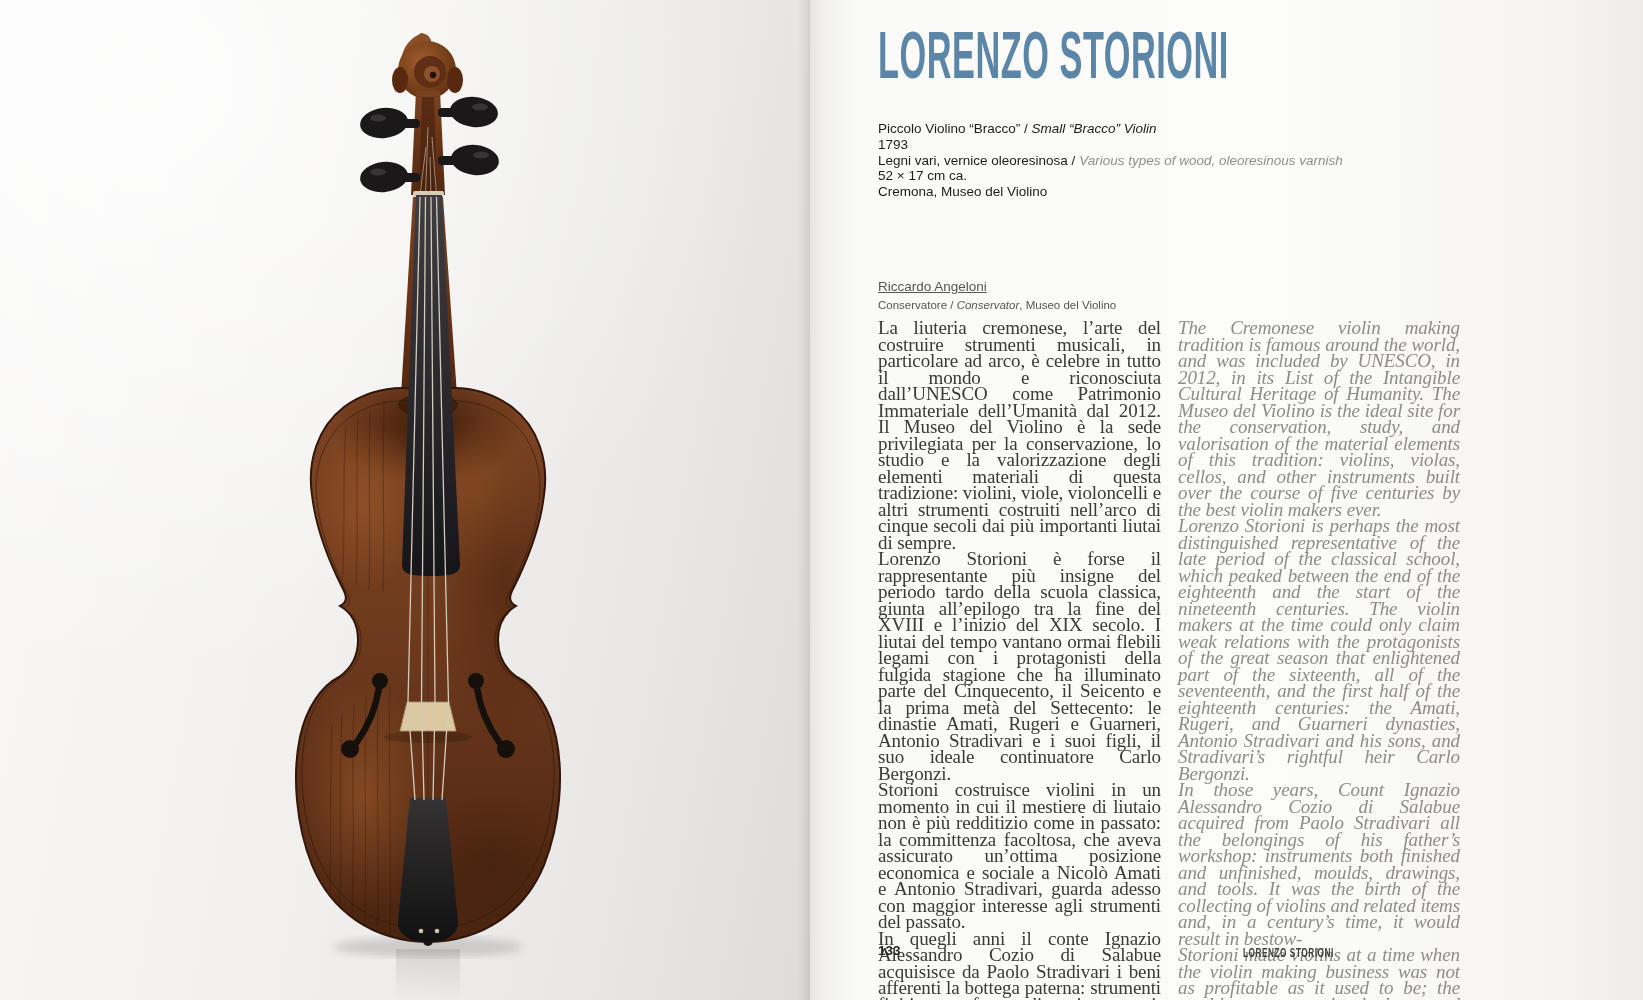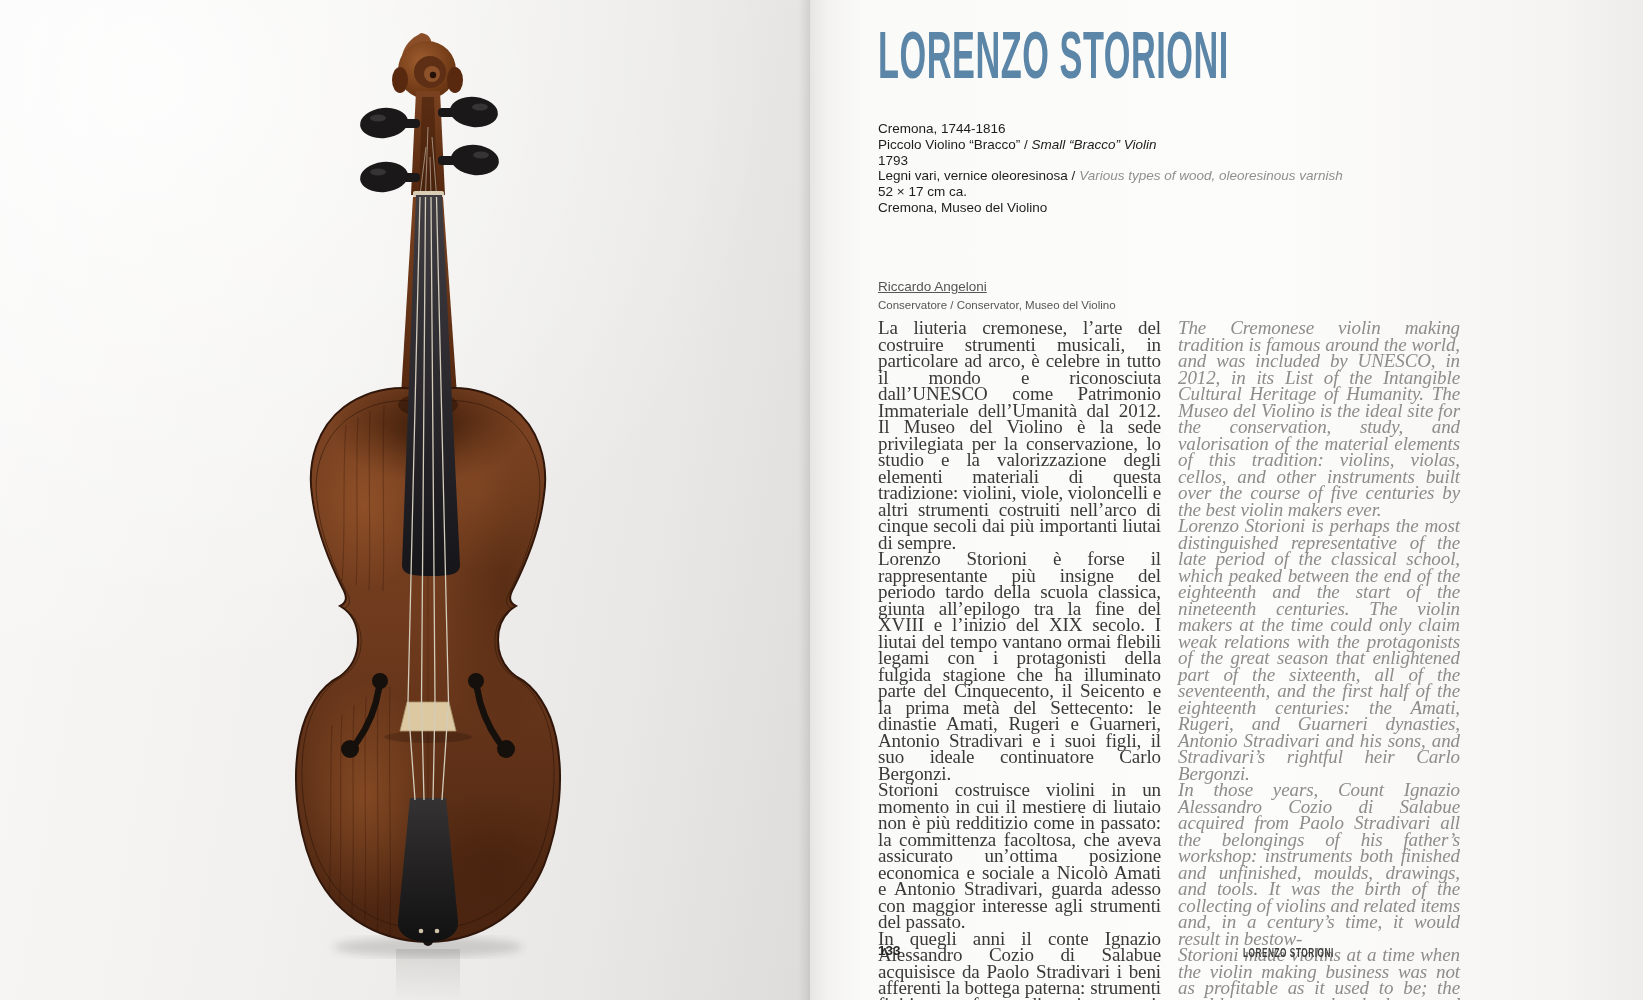--- a/index.html
+++ b/index.html
@@ -36,21 +36,21 @@
     font:13.5px/15.8px "Liberation Sans",sans-serif;color:#1d1d1d;
   }
   .caption .it-gray{font-style:italic;color:#8f8f8f;text-align:right;}
   .caption b{font-weight:400;}
   .caption b.i{font-style:italic;}
   .author{
     position:absolute;left:68px;top:279px;color:#565656;
   }
   .author .name{font:13.5px/16px "Liberation Sans",sans-serif;text-decoration:underline;}
   .author .role{font:11.5px/14px "Liberation Sans",sans-serif;margin-top:3px;}
-  .author .role .i{}
+  .author .role .i{font-style:italic;}
   .col{
     position:absolute;top:320px;text-align:justify;
     font-family:"Liberation Serif",serif;
     font-size:19px;line-height:16.5px;letter-spacing:-.1px;
   }
   .col p{margin:0;}
   .col-it{left:68px;width:283px;color:#3b3937;}
   .col-en{left:368px;width:282px;color:#8e8c8a;font-style:italic;}
   .page-number{
     position:absolute;left:68px;top:943px;
@@ -214,21 +214,20 @@
     </svg>
   </div>
 
   <div class="page-fold"></div>
 
   <div class="page-right">
 
     <h1 class="page-title">LORENZO STORIONI</h1>
 
     <div class="caption">
-      <div>Cremona, 1744-1816</div>
       <div><b>Piccolo Violino “Bracco”</b><b> / </b><b class="i">Small “Bracco” Violin</b></div>
       <div>1793</div>
       <div><span>Legni vari, vernice oleoresinosa</span><span> / </span><span class="it-gray">Various types of wood, oleoresinous varnish</span></div>
       <div>52 × 17 cm ca.</div>
       <div>Cremona, Museo del Violino</div>
     </div>
 
     <div class="author">
       <div class="name">Riccardo Angeloni</div>
       <div class="role"><span>Conservatore</span><span> / </span><span class="i">Conservator</span><span>, Museo del Violino</span></div>

